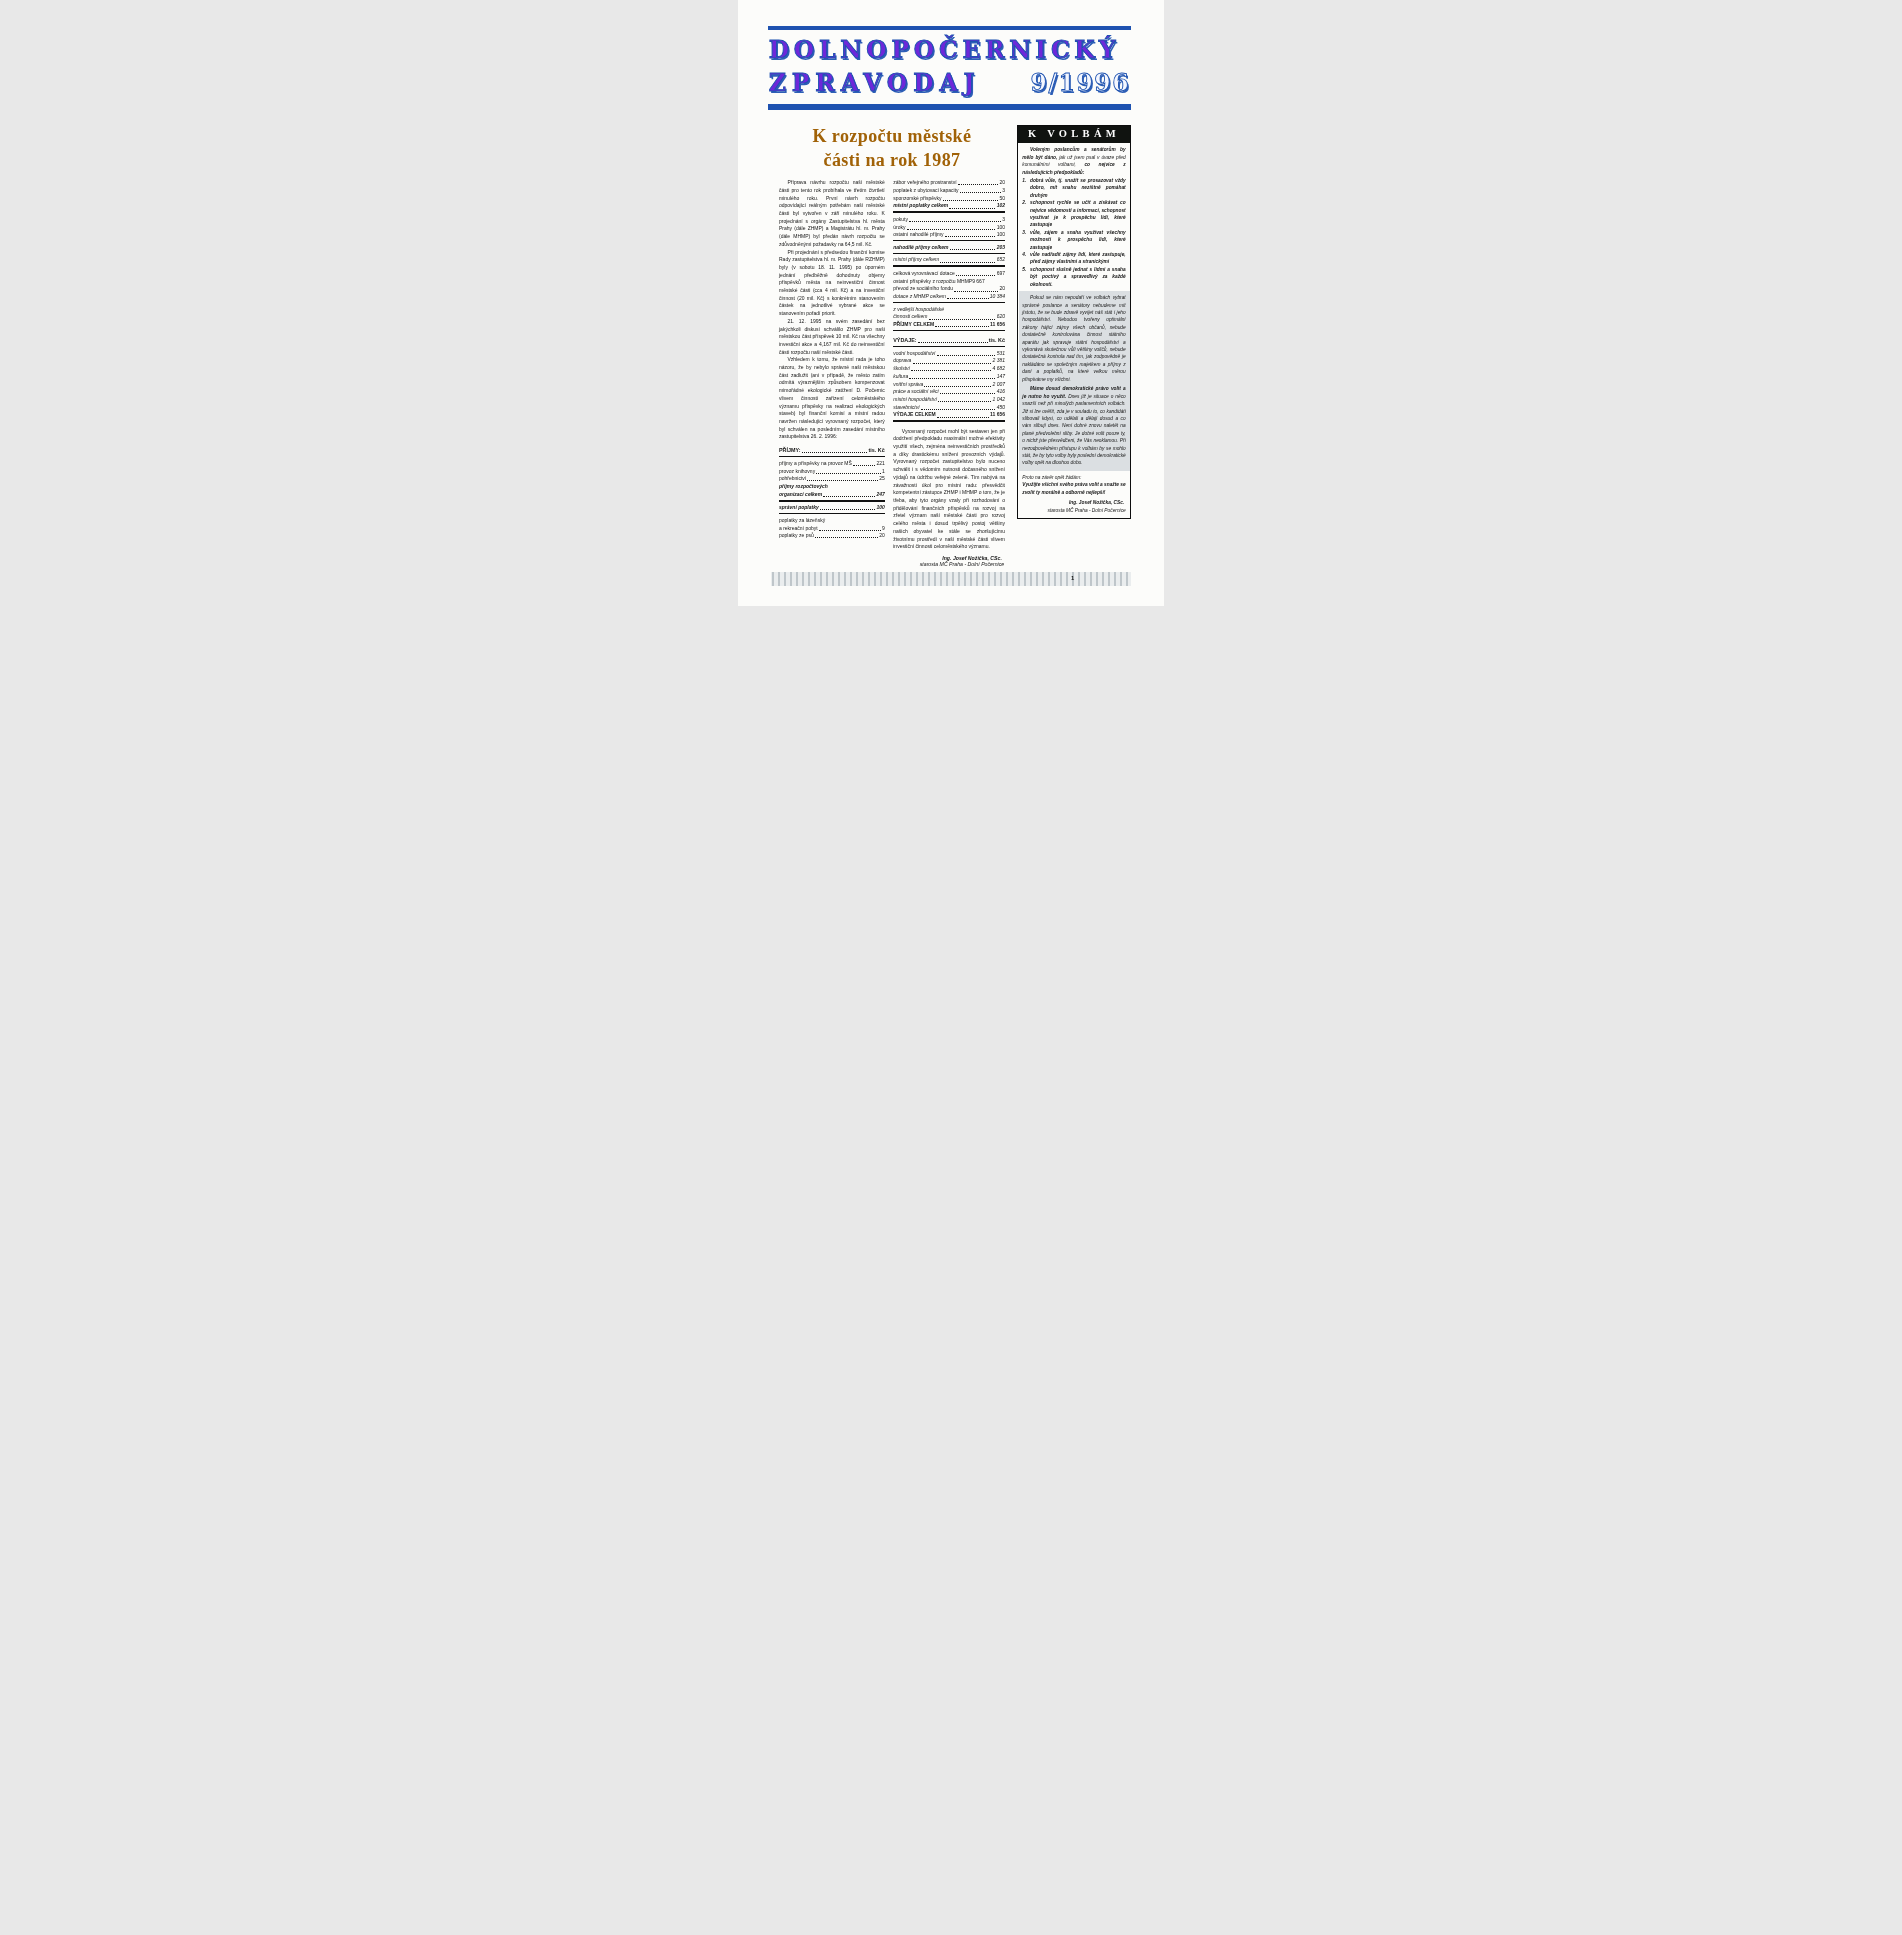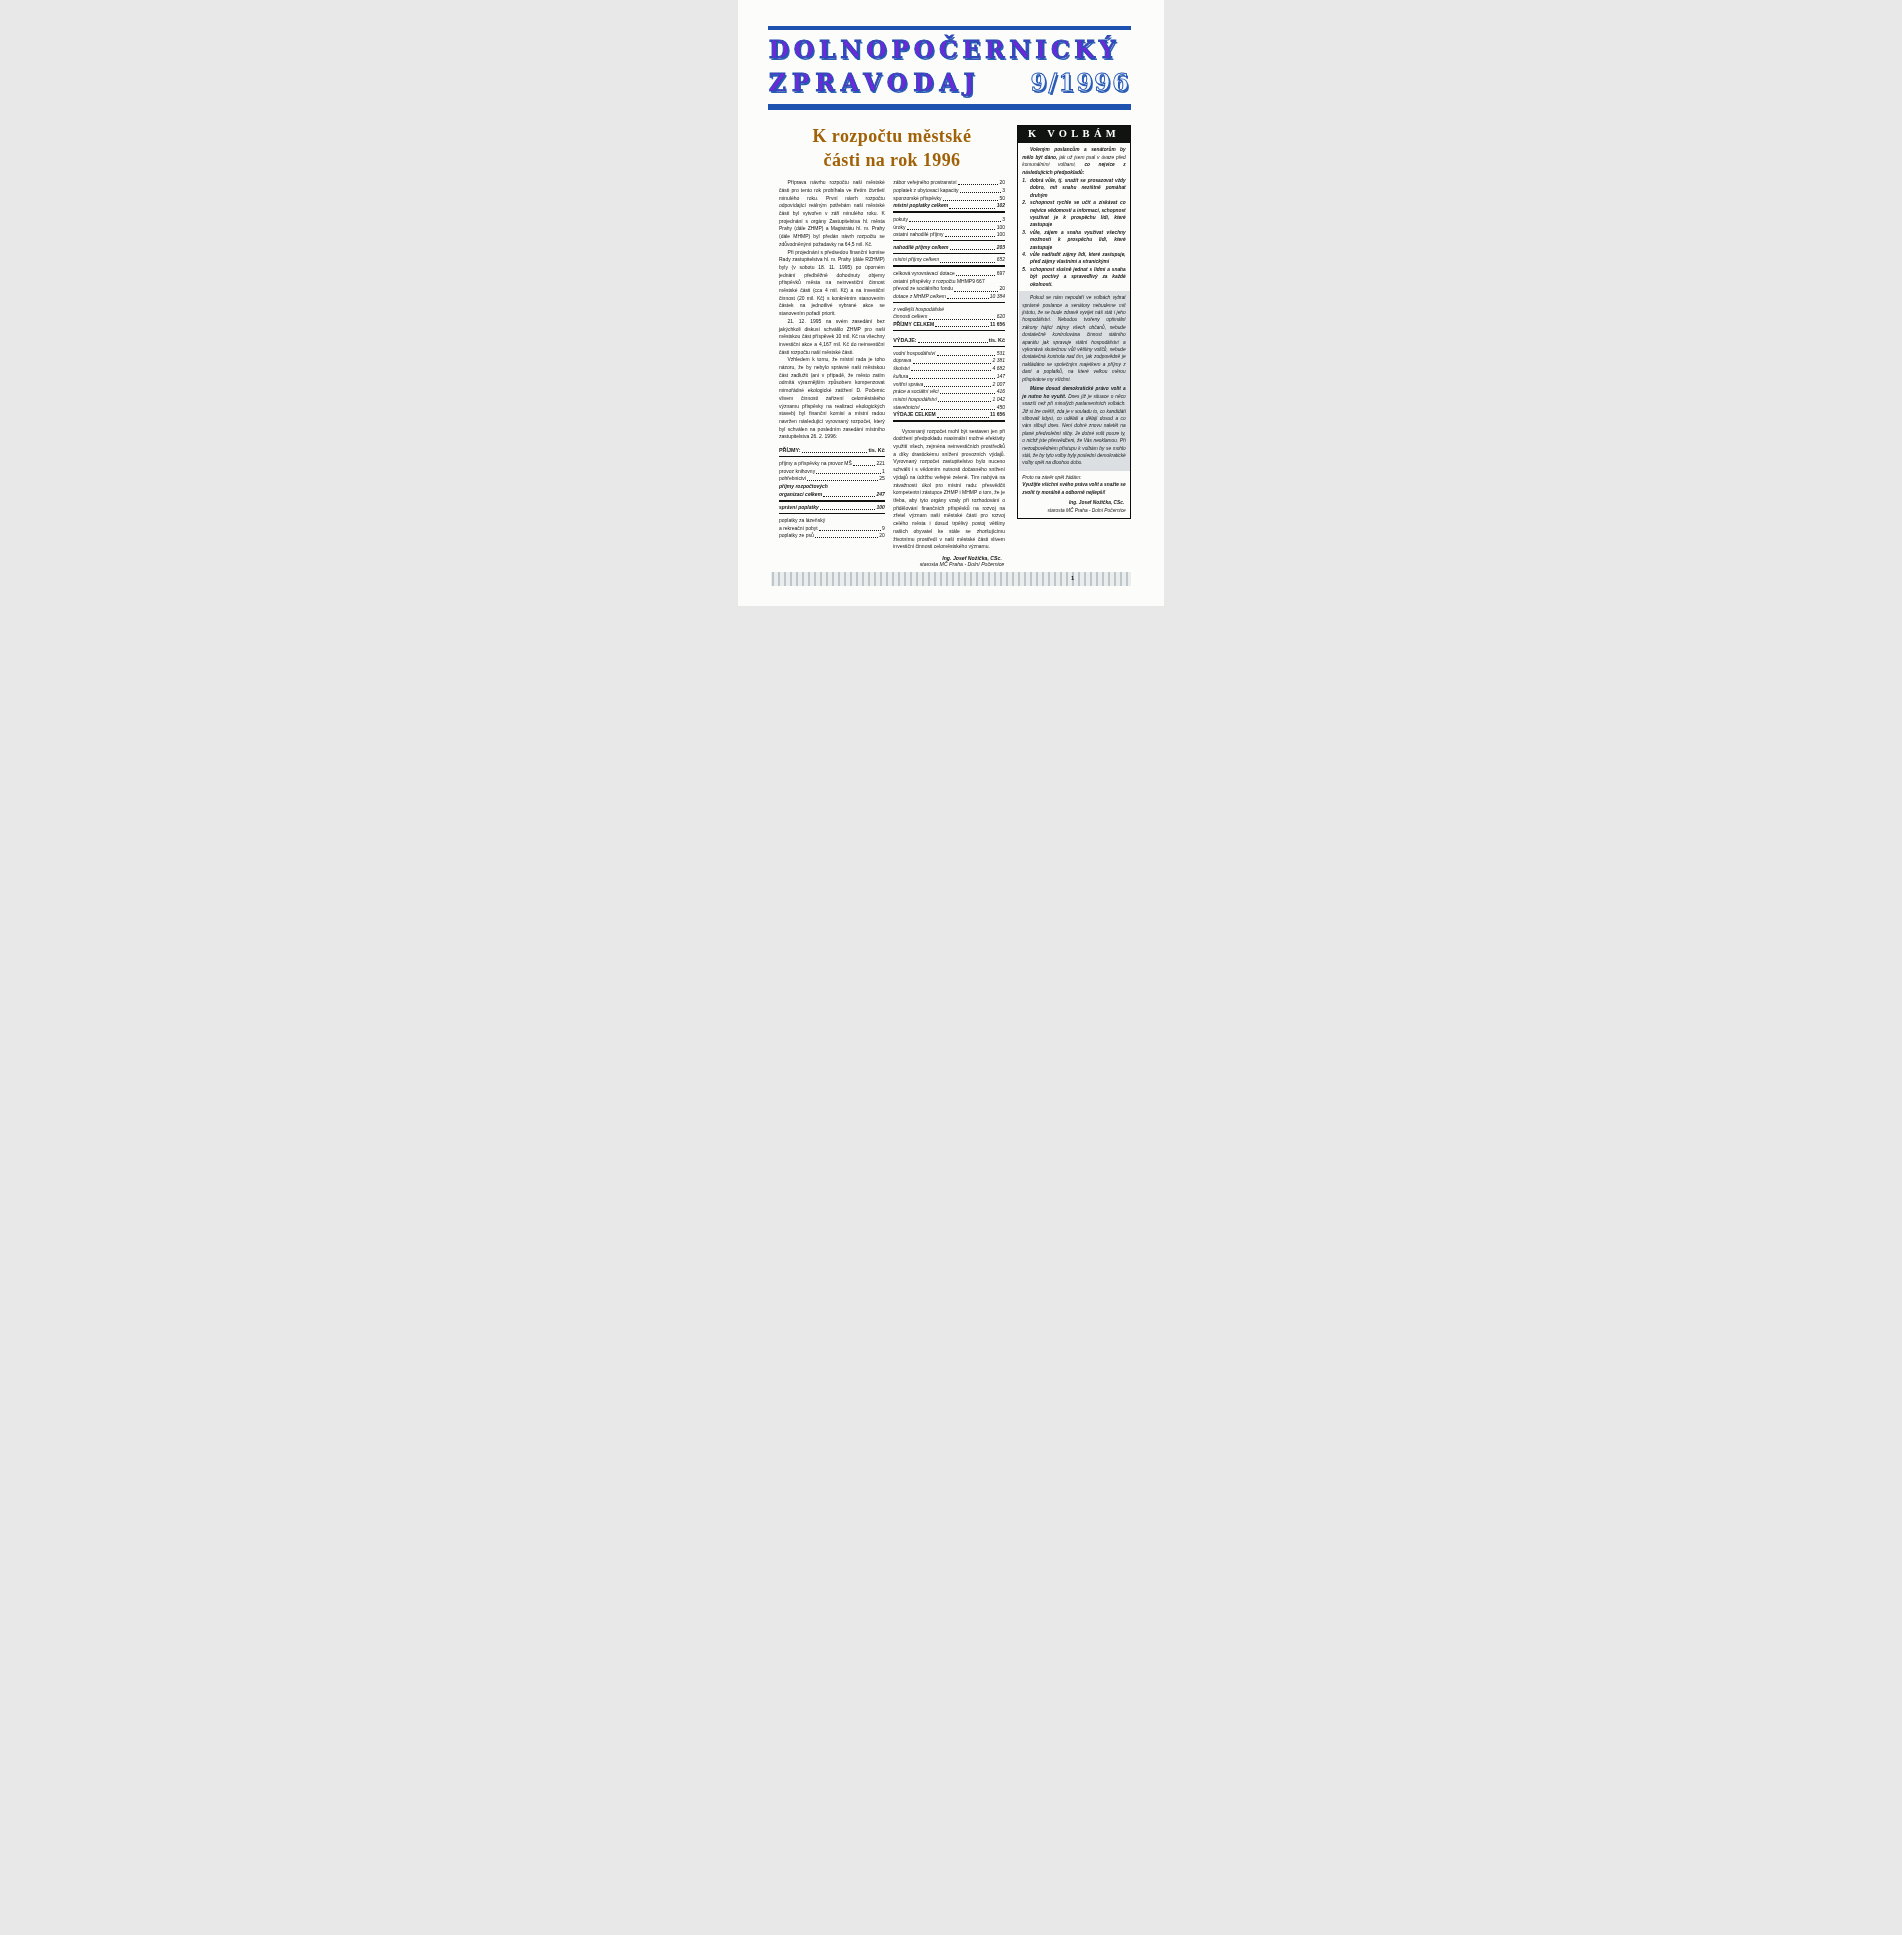--- a/index.html
+++ b/index.html
@@ -110,21 +110,21 @@
       </div>
     </div>
     <div class="bar bottom"></div>
   </div>
 
   <div class="content">
 
     <div class="main-wrap">
       <div class="article-title">
         <div>K rozpočtu městské</div>
-        <div>části na rok 1996</div>
+        <div>části na rok 1987</div>
       </div>
 
       <div class="cols">
 
         <div class="col col-left">
           <div>
 
           <p>Příprava návrhu rozpočtu naší městské části pro tento rok probíhala ve třetím čtvrtletí minulého roku. První návrh rozpočtu odpovídající reálným potřebám naší městské části byl vytvořen v září minulého roku. K projednání s orgány Zastupitelstva hl. města Prahy (dále ZHMP) a Magistrátu hl. m. Prahy (dále MHMP) byl předán návrh rozpočtu se zdůvodněnými požadavky na 64,5 mil. Kč.</p>
               <p>Při projednání s předsedou finanční komise Rady zastupitelstva hl. m. Prahy (dále RZHMP) byly (v sobotu 18. 11. 1995) po úporném jednání předběžně dohodnuty objemy příspěvků města na neinvestiční činnost městské části (cca 4 mil. Kč) a na investiční činnost (20 mil. Kč) s konkrétním stanovením částek na jednotlivé vybrané akce se stanovením pořadí priorit.</p>
               <p>21. 12. 1995 na svém zasedání bez jakýchkoli diskusí schválilo ZHMP pro naši městskou část příspěvek 10 mil. Kč na všechny investiční akce a 4,167 mil. Kč do neinvestiční části rozpočtu naší městské části.</p>

